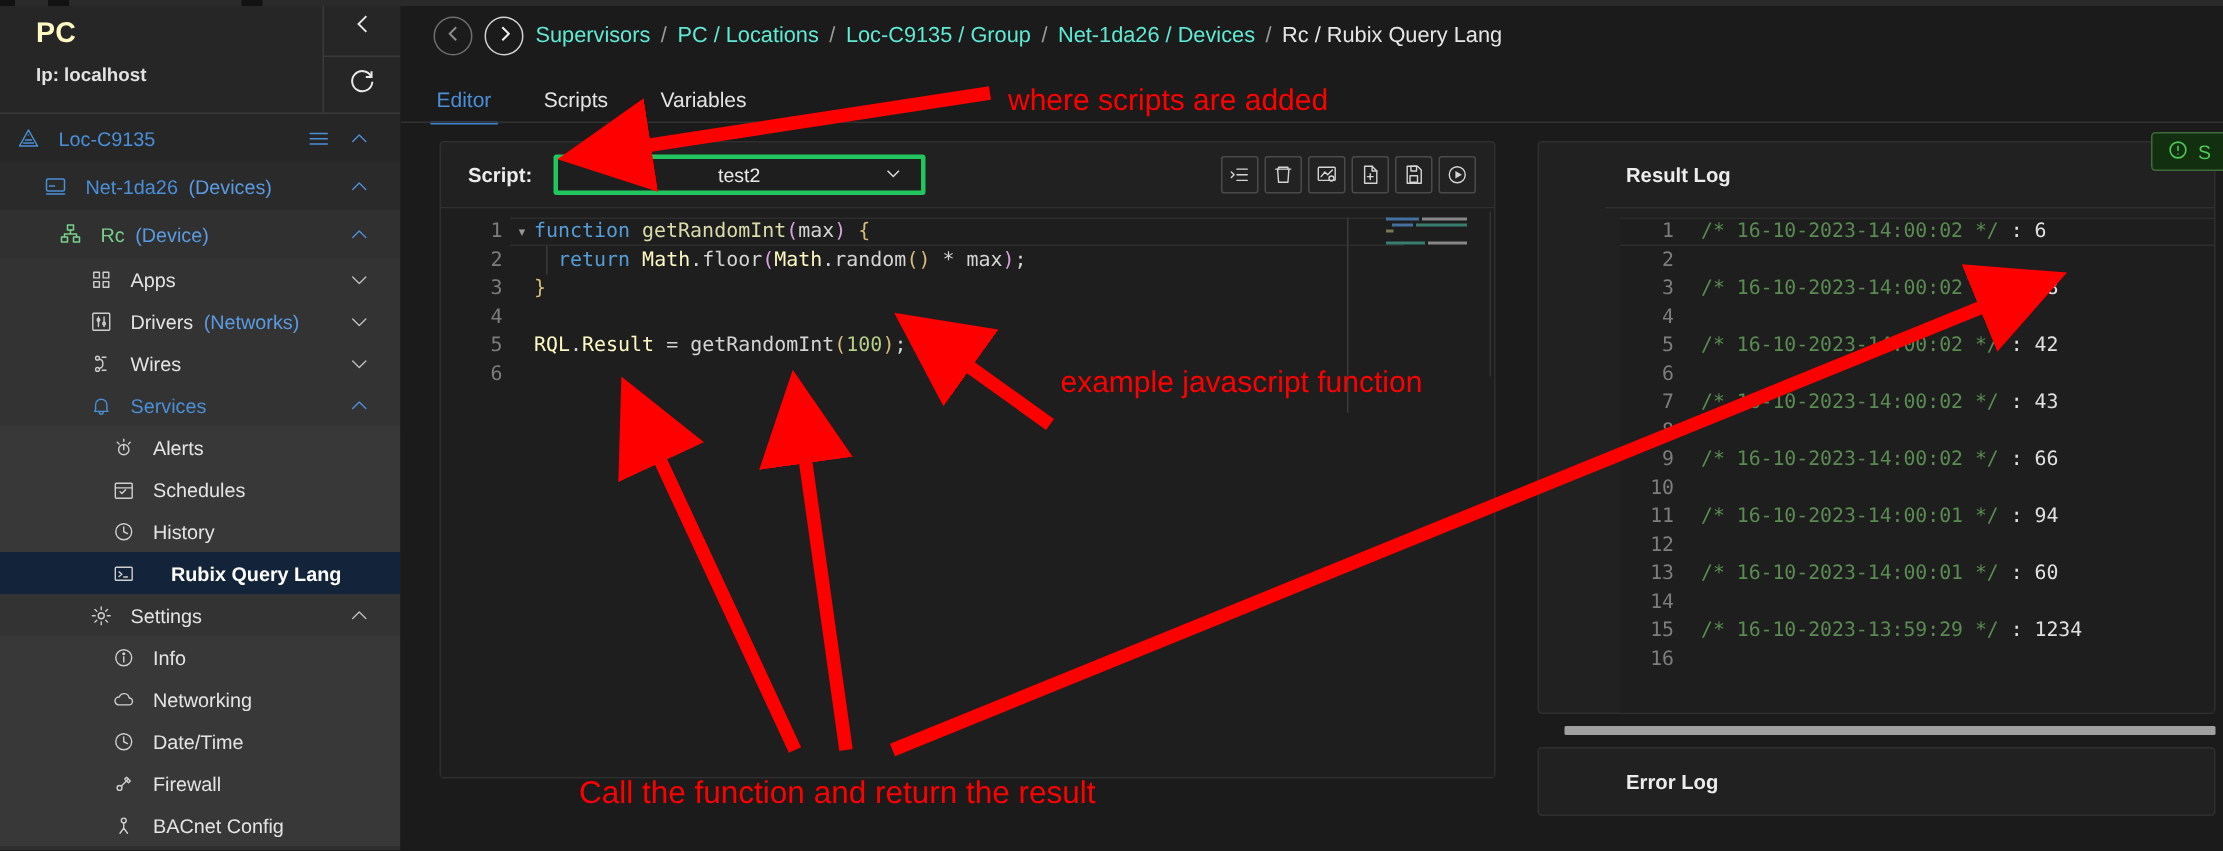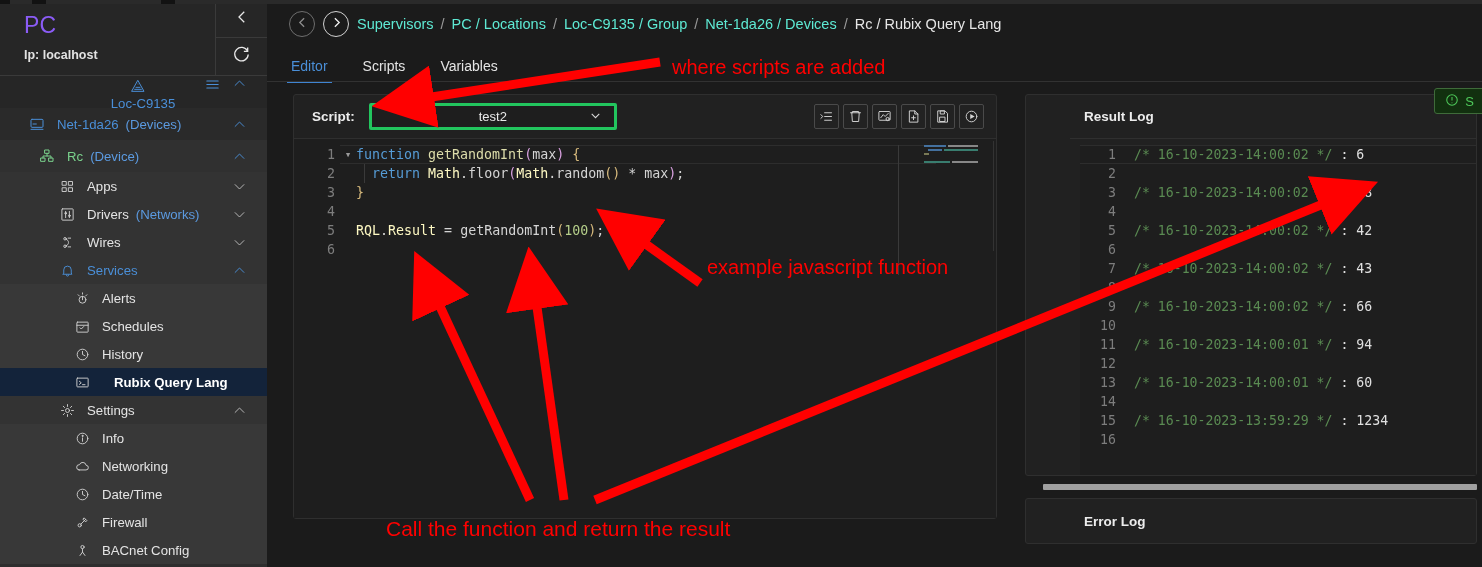--- a/index.html
+++ b/index.html
@@ -23,21 +23,21 @@
     display: flex; flex-direction: column;
     overflow: hidden;
     position: relative;
   }
   .sb-head {
     height: 76px; background: #262626;
     display: flex; align-items: stretch;
     border-bottom: 1px solid #3a3a3a;
   }
   .sb-head-left { flex: 1; padding: 12px 0 0 24px; }
-  .sb-title { font-size: 23px; font-weight: normal; color: #8b5cf6; letter-spacing: .2px; }
+  .sb-title { font-size: 19px; font-weight: bold; color: #fef9c3; letter-spacing: .2px; }
   .sb-sub { font-size: 12.5px; font-weight: bold; color: #e2e2e2; margin-top: 9px; }
   .sb-head-right {
     width: 52px; border-left: 1px solid #3a3a3a;
     display: flex; flex-direction: column;
   }
   .sb-head-btn {
     flex: 1; display: flex; align-items: center; justify-content: center;
     color: #e8e8e8; cursor: pointer;
   }
   .sb-head-btn:first-child { border-bottom: 1px solid #3a3a3a; }
@@ -47,21 +47,21 @@
   .sb-row {
     display: flex; align-items: center;
     height: 28px; font-size: 13.2px;
     cursor: pointer; position: relative;
     white-space: nowrap;
   }
   .sb-row .ic { display: flex; align-items: center; justify-content: center; width: 20px; flex: 0 0 20px; }
   .sb-row .lbl { margin-left: 10px; }
   .sb-row .sub { margin-left: 7px; color: #5b9ae0; }
   .sb-row .chev { position: absolute; right: 20px; display: flex; align-items: center; color: #4a8fd8; }
-  .lvl0 { background: #262626; padding-left: 9px; height: 32px; flex-direction: column; }
+  .lvl0 { background: #262626; padding-left: 9px; height: 32px; }
   .lvl1 { background: #2a2a2a; padding-left: 27px; height: 32px; }
   .lvl2 { background: #303030; padding-left: 37px; height: 32px; }
   .lvl3 { background: #333333; padding-left: 57px; height: 28px; }
   .lvl4 { background: #383838; padding-left: 72px; height: 28px; }
   .sb-row.sel { background: #13233a; }
   .sb-row.sel .lbl { font-weight: bold; color: #ffffff; padding-left: 12px; }
   .c-blue { color: #4a8fd8; }
   .c-green { color: #7ad18c; }
   .c-white { color: #e4e4e4; }
   .chev-gray { color: #bdbdbd !important; }
@@ -673,17 +673,17 @@
     <path d="M700 283 L640 240" stroke="#ff0000" stroke-width="9" fill="none" marker-end="url(#ah)"></path>
 
     <path d="M530 500 L437 300" stroke="#ff0000" stroke-width="9" fill="none" marker-end="url(#ah)"></path>
 
     <path d="M564 500 L536 300" stroke="#ff0000" stroke-width="9" fill="none" marker-end="url(#ah)"></path>
 
     <path d="M595 500 L1328 202" stroke="#ff0000" stroke-width="9" fill="none" marker-end="url(#ah)"></path>
   </svg>
   <div id="anno-layer">
       <div class="anno" style="left: 672px; top: 56px; font-size: 20px;">where scripts are added</div>
-      <div class="anno" style="left: 707px; top: 256px; font-size: 20px;">example javascript function</div>
+      <div class="anno" style="left: 707px; top: 244px; font-size: 20px;">example javascript function</div>
       <div class="anno" style="left: 386px; top: 517px; font-size: 21px;">Call the function and return the result</div>
     </div>
 
 </div>
 
 </body></html>

